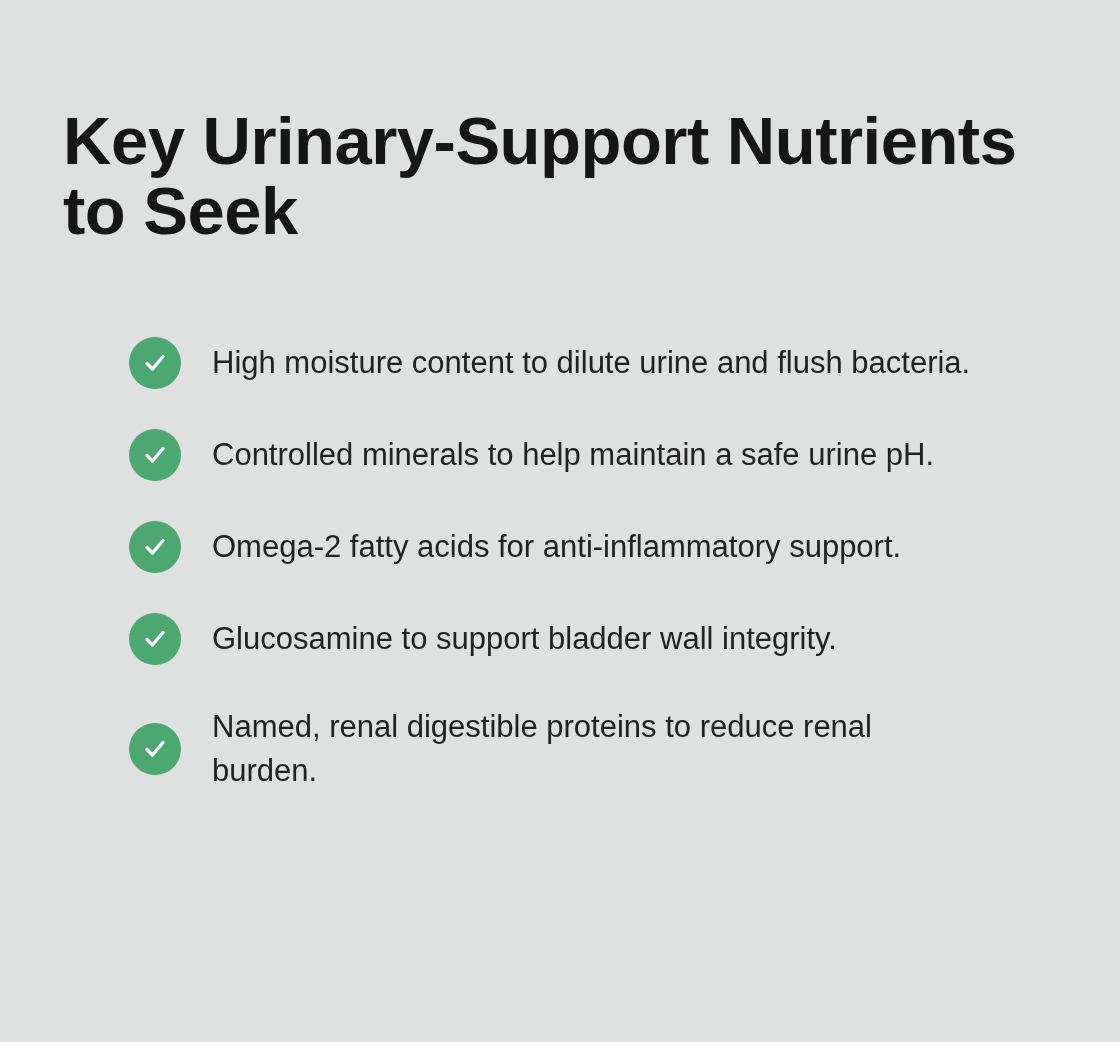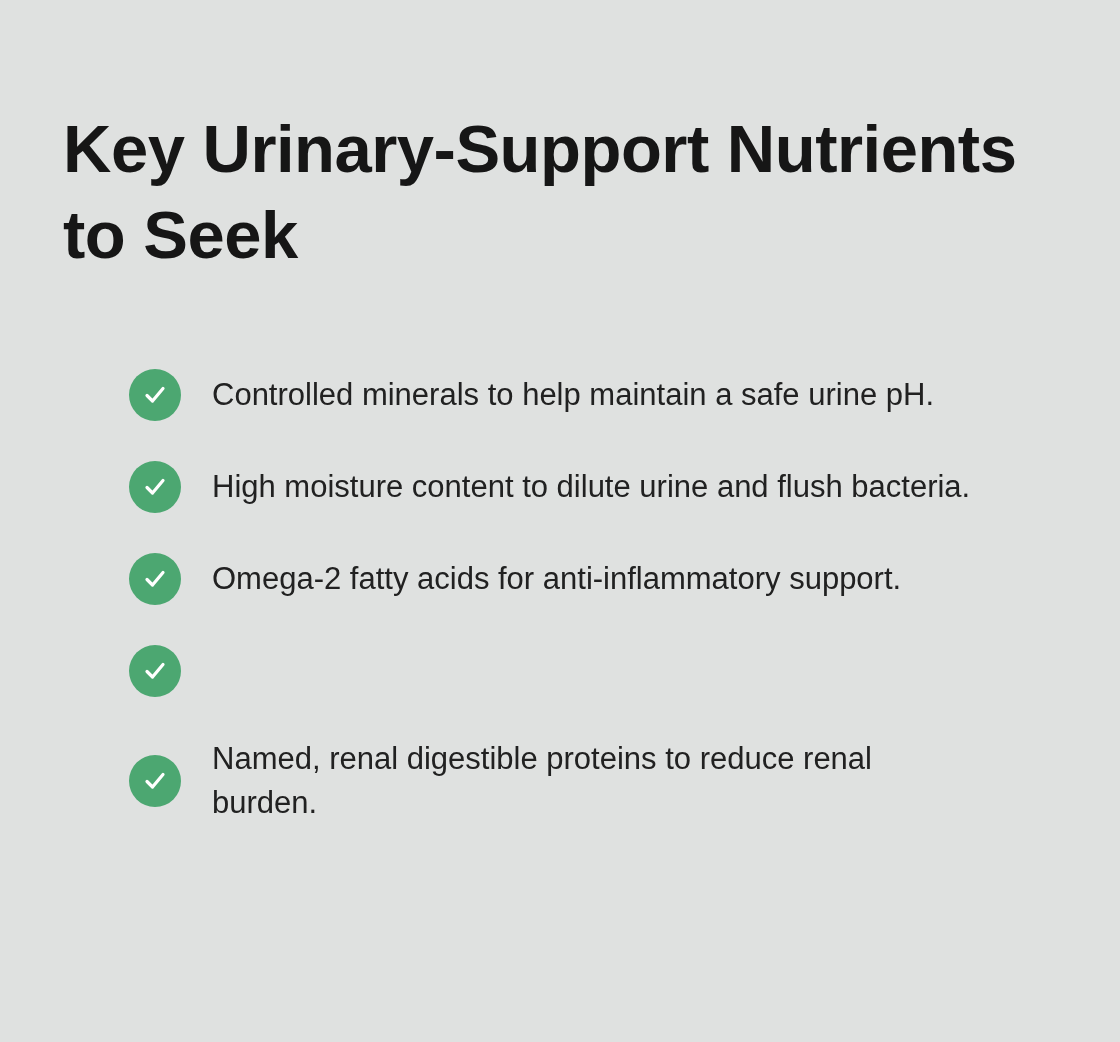--- a/index.html
+++ b/index.html
@@ -10,21 +10,21 @@
   body {
     width: 1120px;
     height: 1042px;
     background: var(--page_bg, #dfe1e0);
     font-family: "Liberation Sans", "DejaVu Sans", sans-serif;
     overflow: hidden;
   }
   .page-title {
     margin: 106px 40px 0 63px;
     font-size: 67px;
-    line-height: 86px;
+    line-height: 70px;
     font-weight: 700;
     letter-spacing: -0.5px;
     color: var(--heading_text, #161616);
     white-space: pre-line;
   }
   .checklist {
     list-style: none;
     margin: 91px 0 0 0;
     padding: 0 64px 0 129px;
     display: flex;
@@ -63,48 +63,49 @@
 to Seek</h1>
 
 <ul class="checklist">
 
   <li class="check-item">
     <span class="check-badge">
       <svg width="30" height="30" viewBox="0 0 30 30" aria-hidden="true">
         <path d="M7 15.5 L12.5 21 L23 8.5" fill="none" stroke="#ffffff" stroke-width="3.2" stroke-linecap="round" stroke-linejoin="round"></path>
       </svg>
     </span>
-    <span class="item-text">Controlled minerals to help maintain a safe urine pH.</span>
+    <span class="item-text">High moisture content to dilute urine and flush bacteria.</span>
   </li>
 
   <li class="check-item">
     <span class="check-badge">
       <svg width="30" height="30" viewBox="0 0 30 30" aria-hidden="true">
         <path d="M7 15.5 L12.5 21 L23 8.5" fill="none" stroke="#ffffff" stroke-width="3.2" stroke-linecap="round" stroke-linejoin="round"></path>
       </svg>
     </span>
-    <span class="item-text">High moisture content to dilute urine and flush bacteria.</span>
+    <span class="item-text">Controlled minerals to help maintain a safe urine pH.</span>
   </li>
 
   <li class="check-item">
     <span class="check-badge">
       <svg width="30" height="30" viewBox="0 0 30 30" aria-hidden="true">
         <path d="M7 15.5 L12.5 21 L23 8.5" fill="none" stroke="#ffffff" stroke-width="3.2" stroke-linecap="round" stroke-linejoin="round"></path>
       </svg>
     </span>
     <span class="item-text">Omega-2 fatty acids for anti-inflammatory support.</span>
   </li>
 
 
   <li class="check-item">
     <span class="check-badge">
       <svg width="30" height="30" viewBox="0 0 30 30" aria-hidden="true">
         <path d="M7 15.5 L12.5 21 L23 8.5" fill="none" stroke="#ffffff" stroke-width="3.2" stroke-linecap="round" stroke-linejoin="round"></path>
       </svg>
     </span>
+    <span class="item-text">Glucosamine to support bladder wall integrity.</span>
   </li>
 
   <li class="check-item">
     <span class="check-badge">
       <svg width="30" height="30" viewBox="0 0 30 30" aria-hidden="true">
         <path d="M7 15.5 L12.5 21 L23 8.5" fill="none" stroke="#ffffff" stroke-width="3.2" stroke-linecap="round" stroke-linejoin="round"></path>
       </svg>
     </span>
     <span class="item-text">Named, renal digestible proteins to reduce renal
 burden.</span>

